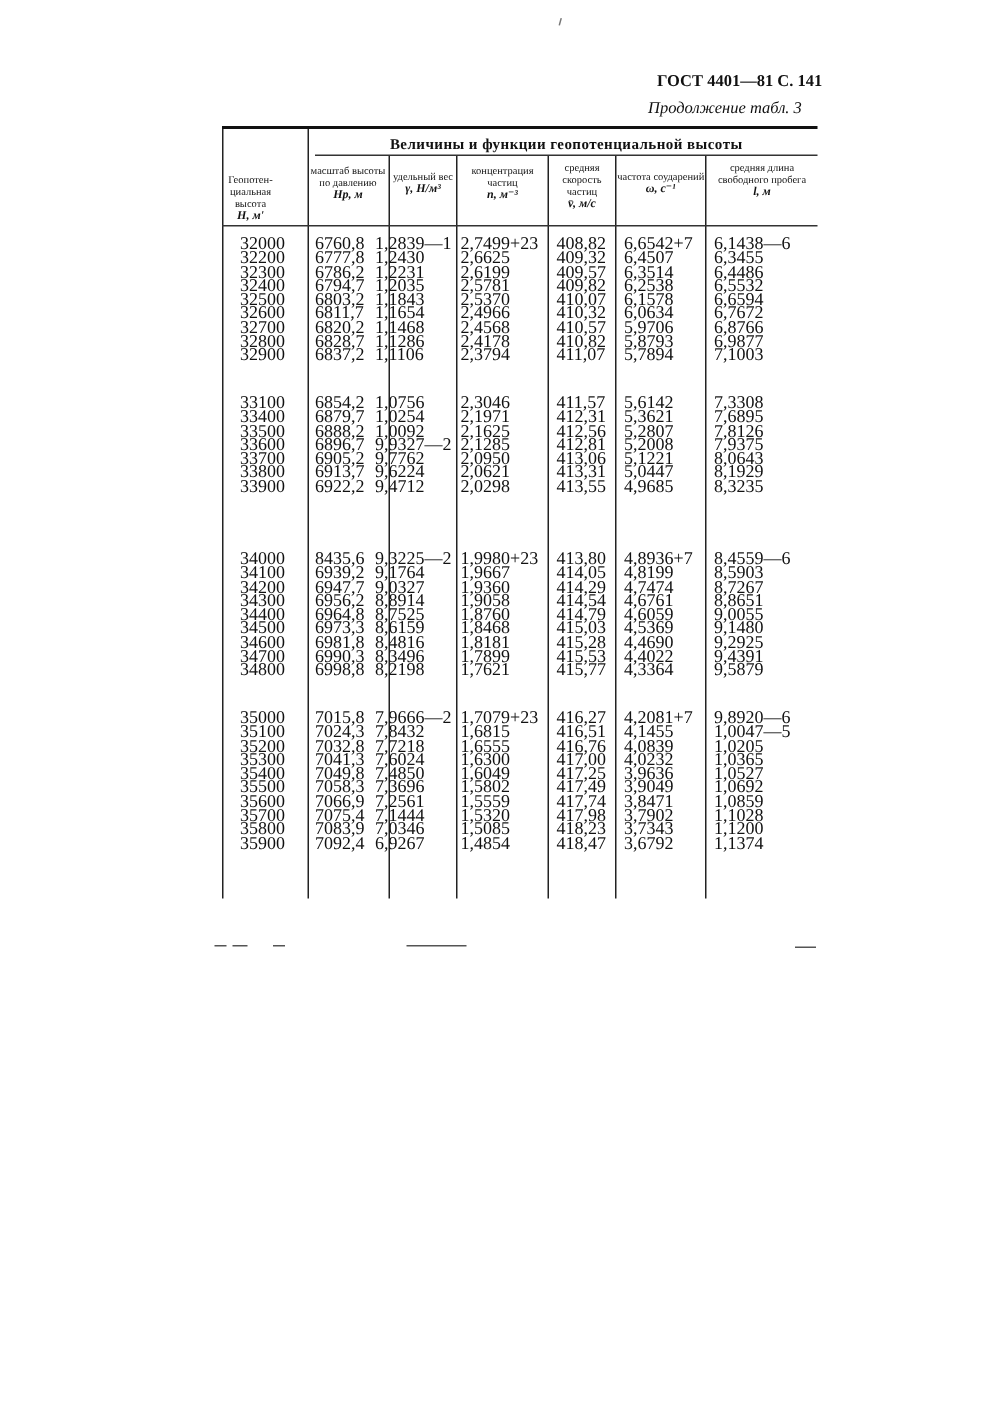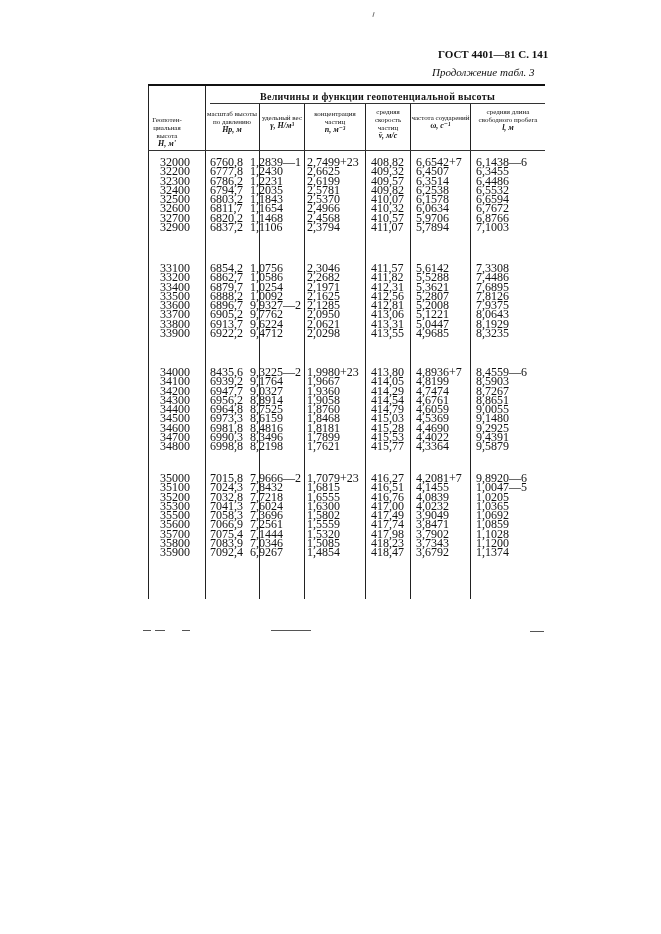--- a/index.html
+++ b/index.html
@@ -133,49 +133,49 @@
         <div class="row">
           <span class="cell c0">32700</span>
           <span class="cell c1">6820,2</span>
           <span class="cell c2">1,1468</span>
           <span class="cell c3">2,4568</span>
           <span class="cell c4">410,57</span>
           <span class="cell c5">5,9706</span>
           <span class="cell c6">6,8766</span>
         </div>
         <div class="row">
+          <span class="cell c0">32800</span>
+          <span class="cell c1">6828,7</span>
+          <span class="cell c2">1,1286</span>
+          <span class="cell c3">2,4178</span>
+          <span class="cell c4">410,82</span>
+          <span class="cell c5">5,8793</span>
+          <span class="cell c6">6,9877</span>
+        </div>
+        <div class="row">
           <span class="cell c0">32900</span>
           <span class="cell c1">6837,2</span>
           <span class="cell c2">1,1106</span>
           <span class="cell c3">2,3794</span>
           <span class="cell c4">411,07</span>
           <span class="cell c5">5,7894</span>
           <span class="cell c6">7,1003</span>
         </div>
       </div>
       <div class="group" style="top: 180px;">
         <div class="row">
           <span class="cell c0">33100</span>
           <span class="cell c1">6854,2</span>
           <span class="cell c2">1,0756</span>
           <span class="cell c3">2,3046</span>
           <span class="cell c4">411,57</span>
           <span class="cell c5">5,6142</span>
           <span class="cell c6">7,3308</span>
         </div>
         <div class="row">
-          <span class="cell c0">33200</span>
-          <span class="cell c1">6862,7</span>
-          <span class="cell c2">1,0586</span>
-          <span class="cell c3">2,2682</span>
-          <span class="cell c4">411,82</span>
-          <span class="cell c5">5,5288</span>
-          <span class="cell c6">7,4486</span>
-        </div>
-        <div class="row">
           <span class="cell c0">33400</span>
           <span class="cell c1">6879,7</span>
           <span class="cell c2">1,0254</span>
           <span class="cell c3">2,1971</span>
           <span class="cell c4">412,31</span>
           <span class="cell c5">5,3621</span>
           <span class="cell c6">7,6895</span>
         </div>
         <div class="row">
           <span class="cell c0">33500</span>
@@ -337,20 +337,29 @@
         <div class="row">
           <span class="cell c0">35300</span>
           <span class="cell c1">7041,3</span>
           <span class="cell c2">7,6024</span>
           <span class="cell c3">1,6300</span>
           <span class="cell c4">417,00</span>
           <span class="cell c5">4,0232</span>
           <span class="cell c6">1,0365</span>
         </div>
         <div class="row">
+          <span class="cell c0">35400</span>
+          <span class="cell c1">7049,8</span>
+          <span class="cell c2">7,4850</span>
+          <span class="cell c3">1,6049</span>
+          <span class="cell c4">417,25</span>
+          <span class="cell c5">3,9636</span>
+          <span class="cell c6">1,0527</span>
+        </div>
+        <div class="row">
           <span class="cell c0">35500</span>
           <span class="cell c1">7058,3</span>
           <span class="cell c2">7,3696</span>
           <span class="cell c3">1,5802</span>
           <span class="cell c4">417,49</span>
           <span class="cell c5">3,9049</span>
           <span class="cell c6">1,0692</span>
         </div>
         <div class="row">
           <span class="cell c0">35600</span>

